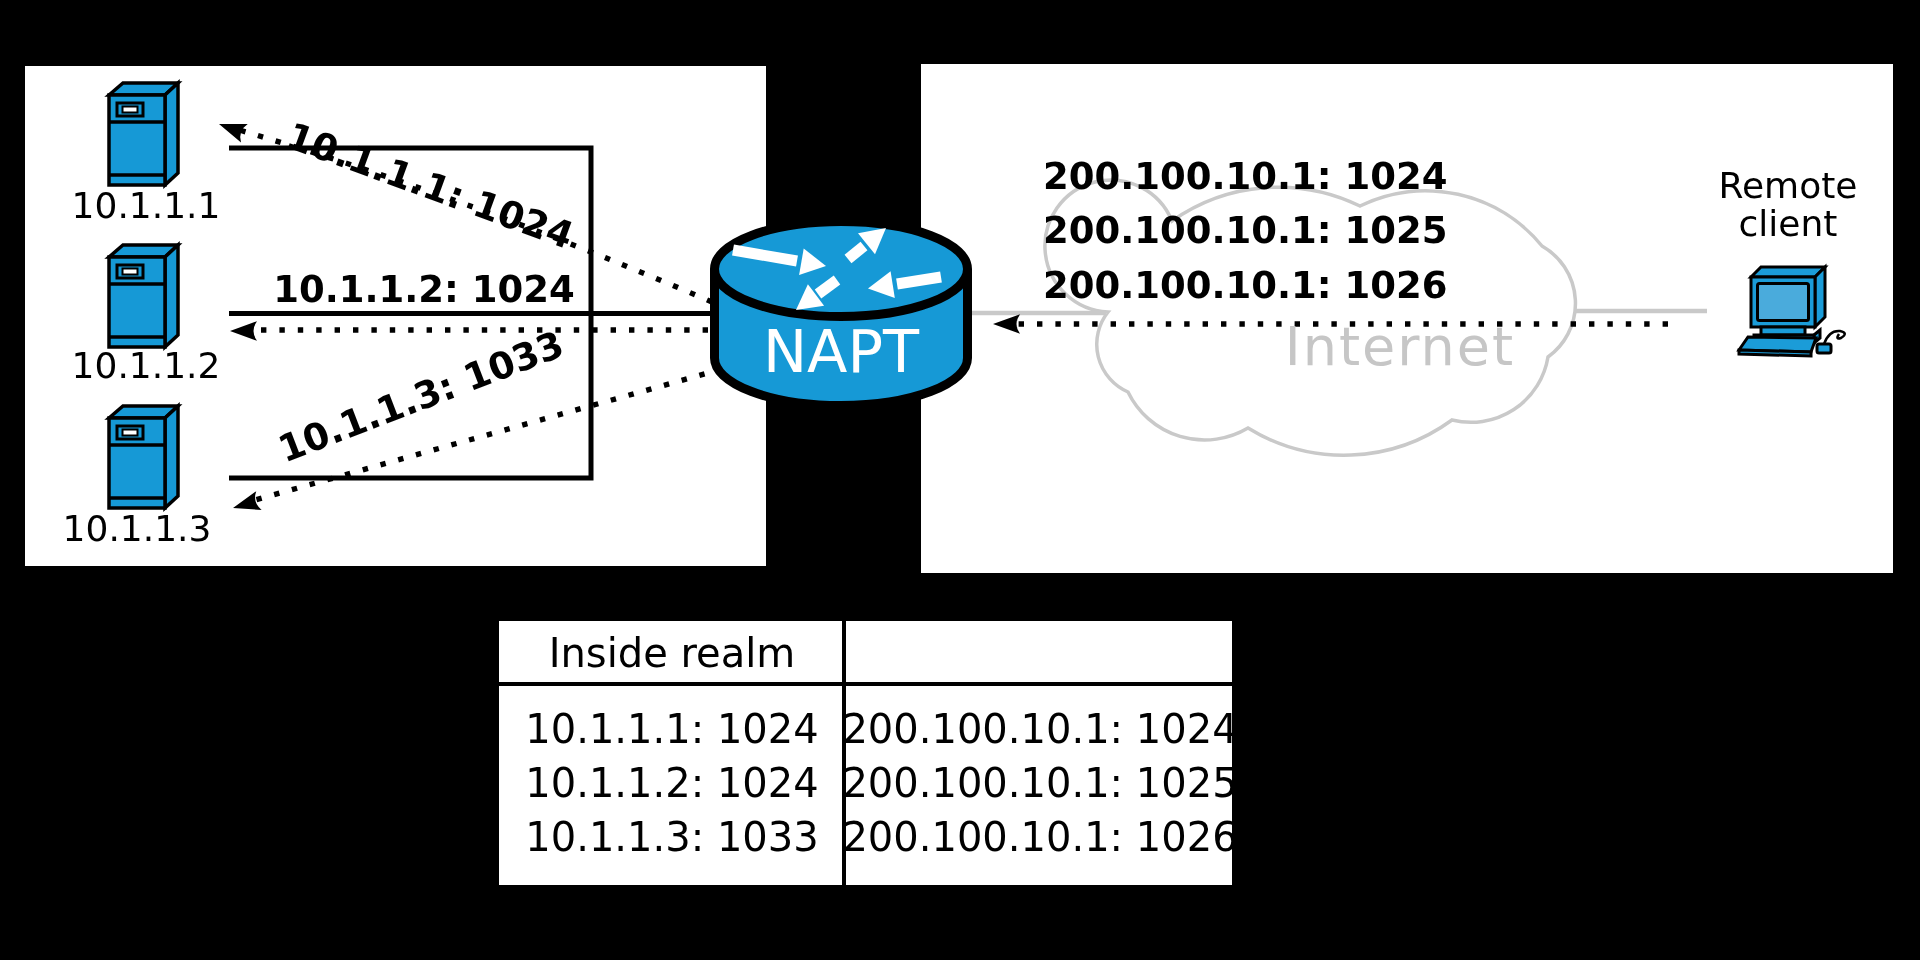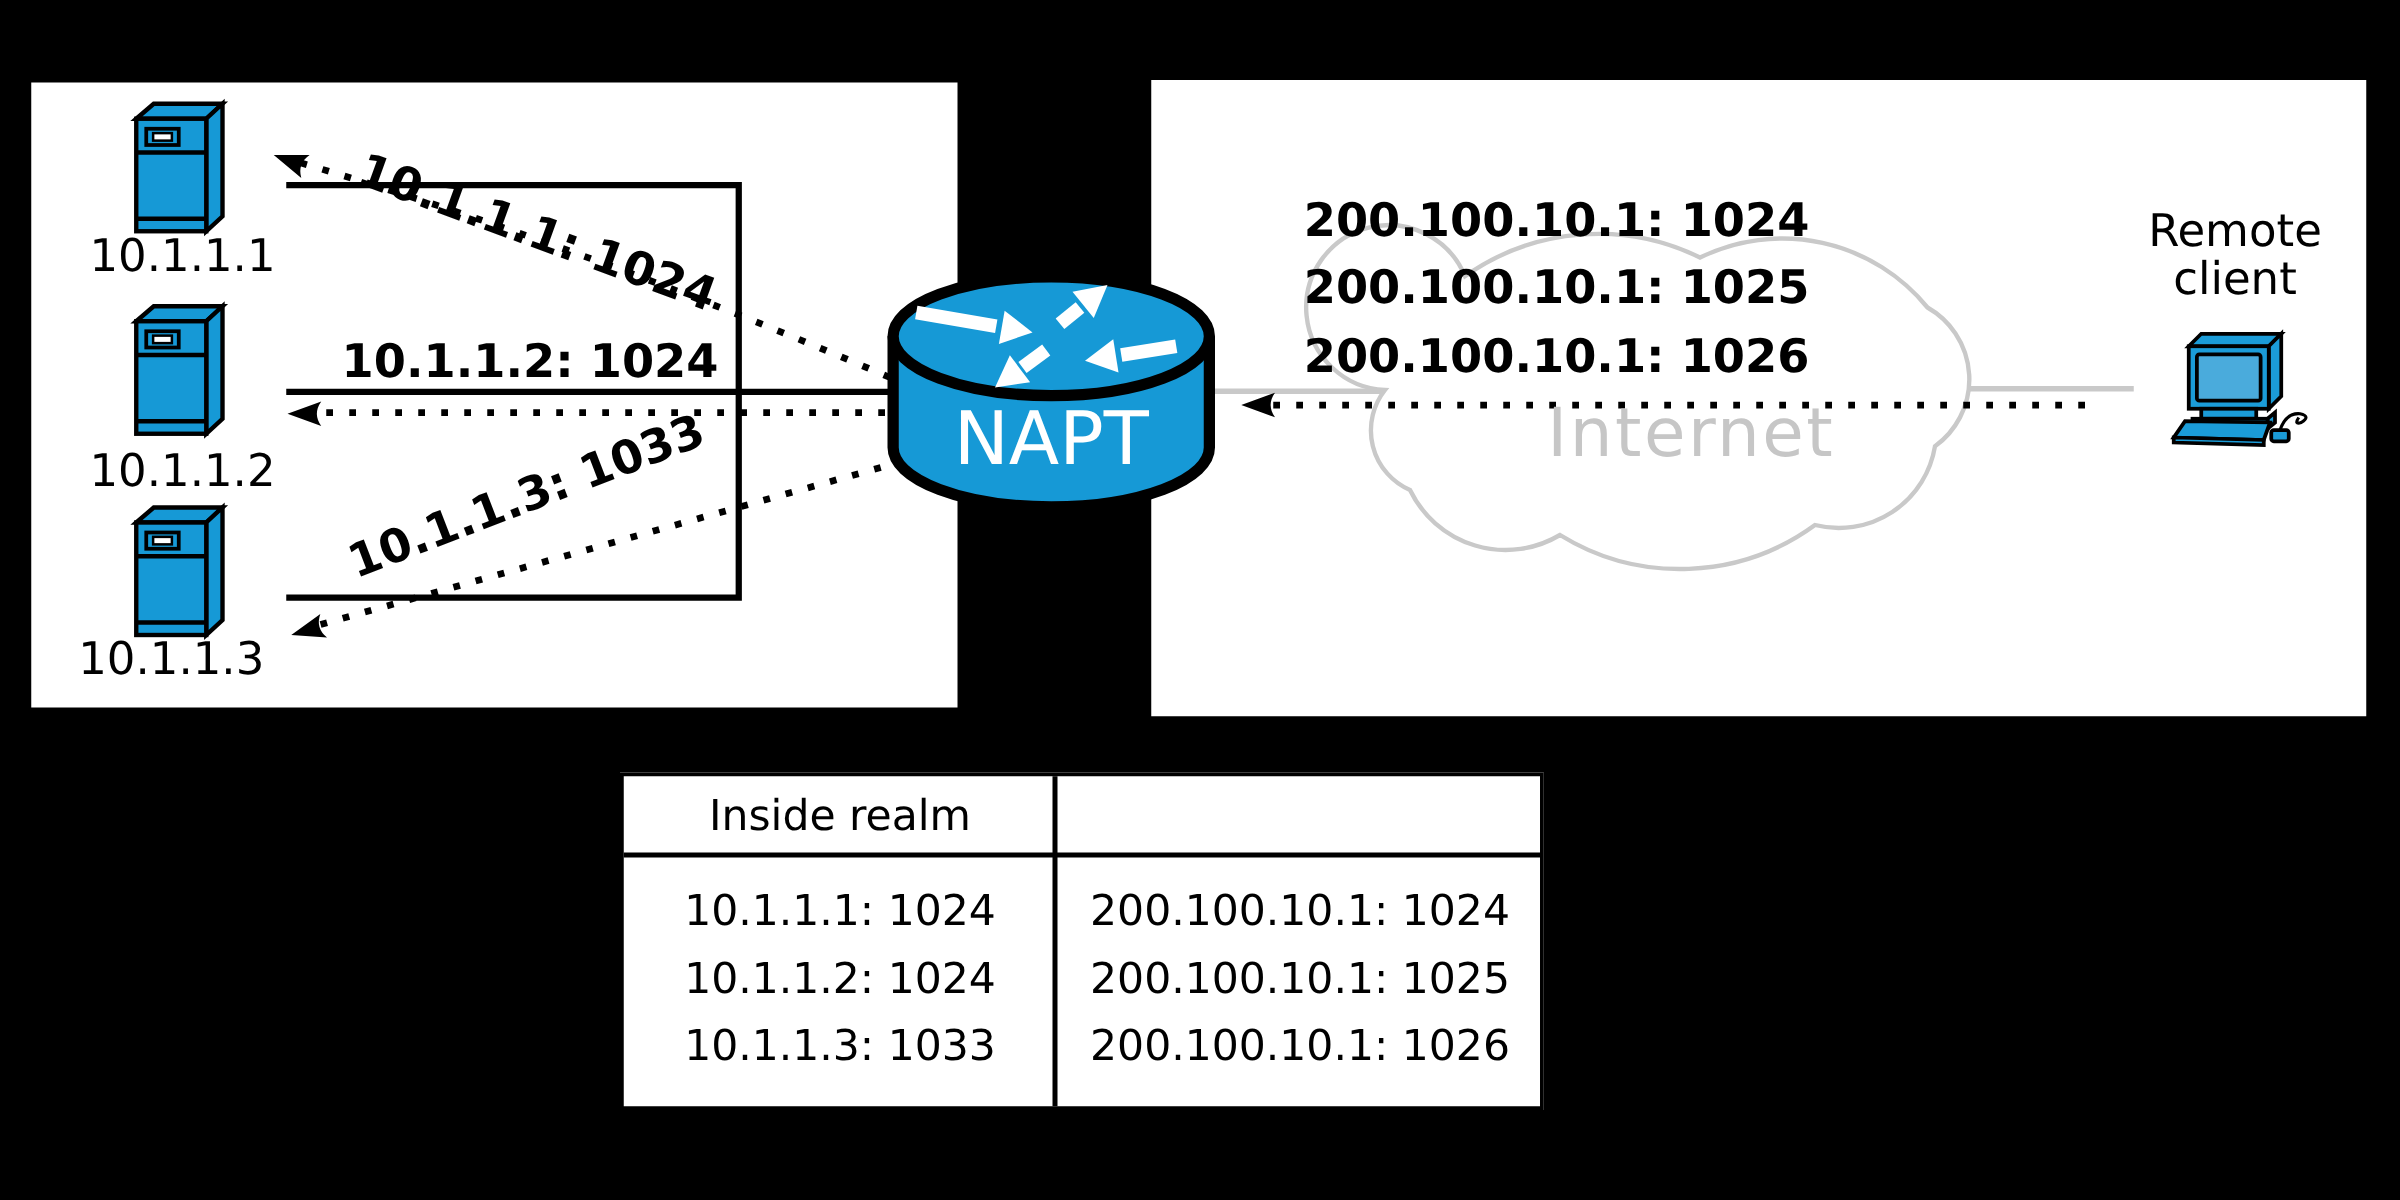--- a/index.html
+++ b/index.html
@@ -17,21 +17,21 @@
   #napt-label{font-size:59px;color:#fff;}
   #internet-label{font-size:54px;color:#c6c6c6;letter-spacing:2px;}
   #remote-client-label{font-size:36px;text-align:center;white-space:pre-line;line-height:38px;}
   
   #nat-table{
     position:absolute;left:496px;top:618px;width:739px;height:270px;
     background:#fff;border:3px solid #000;box-sizing:border-box;
   }
   #nat-table .vdiv{position:absolute;left:343px;top:0;bottom:0;width:4px;background:#000;}
   #nat-table .hsep{position:absolute;left:0;right:0;top:61px;height:4px;background:#000;}
-  .tcell{position:absolute;transform:translate(-50%,-50%);font-size:34px;white-space:nowrap;}
+  .tcell{position:absolute;transform:translate(-50%,-50%);font-size:40px;white-space:nowrap;}
 </style>
 </head>
 <body>
 
 <div id="stage">
 
   <svg id="gfx" width="1920" height="960" viewBox="0 0 1920 960">
     <defs>
 
       <path id="ah" d="M0 0 L27 -9.8 Q20 0 27 9.8 Z"></path>
@@ -106,34 +106,34 @@
       <polygon points="1814,335 1820,330 1820,338 1814,343"></polygon>
       <rect x="1754" y="335" width="60" height="8"></rect>
       <path d="M1824 344 Q1829 330 1840 331 Q1849 333 1841 338 Q1835 340 1839 334" fill="none" stroke-width="2.5"></path>
       <polygon points="1739,350 1811,352 1816,338 1748,337"></polygon>
       <polygon points="1739,350 1811,352 1811,356 1739,354"></polygon>
       <rect x="1817" y="344" width="14" height="9" rx="2"></rect>
     </g>
   </svg>
 
   <div class="lbl ip-label" style="left:146px;top:205px;">10.1.1.1</div>
-  <div class="lbl ip-label" style="left:146px;top:377px;">10.1.1.2</div>
+  <div class="lbl ip-label" style="left:146px;top:365px;">10.1.1.2</div>
   <div class="lbl ip-label" style="left:137px;top:528px;">10.1.1.3</div>
 
   <div class="lbl flow-label rot20" style="left:430px;top:186px;">10.1.1.1: 1024</div>
   <div class="lbl flow-label" style="left:424px;top:289px;">10.1.1.2: 1024</div>
   <div class="lbl flow-label rot-21" style="left:421px;top:397px;">10.1.1.3: 1033</div>
 
   <div id="napt-label" class="lbl" style="left:841px;top:351px;">NAPT</div>
 
   <div class="mapped" style="left:1043px;top:176px;">200.100.10.1: 1024</div>
   <div class="mapped" style="left:1043px;top:230px;">200.100.10.1: 1025</div>
   <div class="mapped" style="left:1043px;top:285px;">200.100.10.1: 1026</div>
 
-  <div id="internet-label" class="lbl" style="left:1353px;top:346px;text-align:center;">Internet</div>
+  <div id="internet-label" class="lbl" style="left:1400px;top:346px;text-align:center;">Internet</div>
 
   <div id="remote-client-label" class="lbl" style="left:1788px;top:205px;">Remote
 client</div>
 
   <div id="nat-table">
     <div class="vdiv"></div>
     <div class="hsep"></div>
     <div class="tcell" style="left:173px;top:32px;">Inside realm</div>
 
     <div class="tcell" style="left:173px;top:108px;">10.1.1.1: 1024</div>

